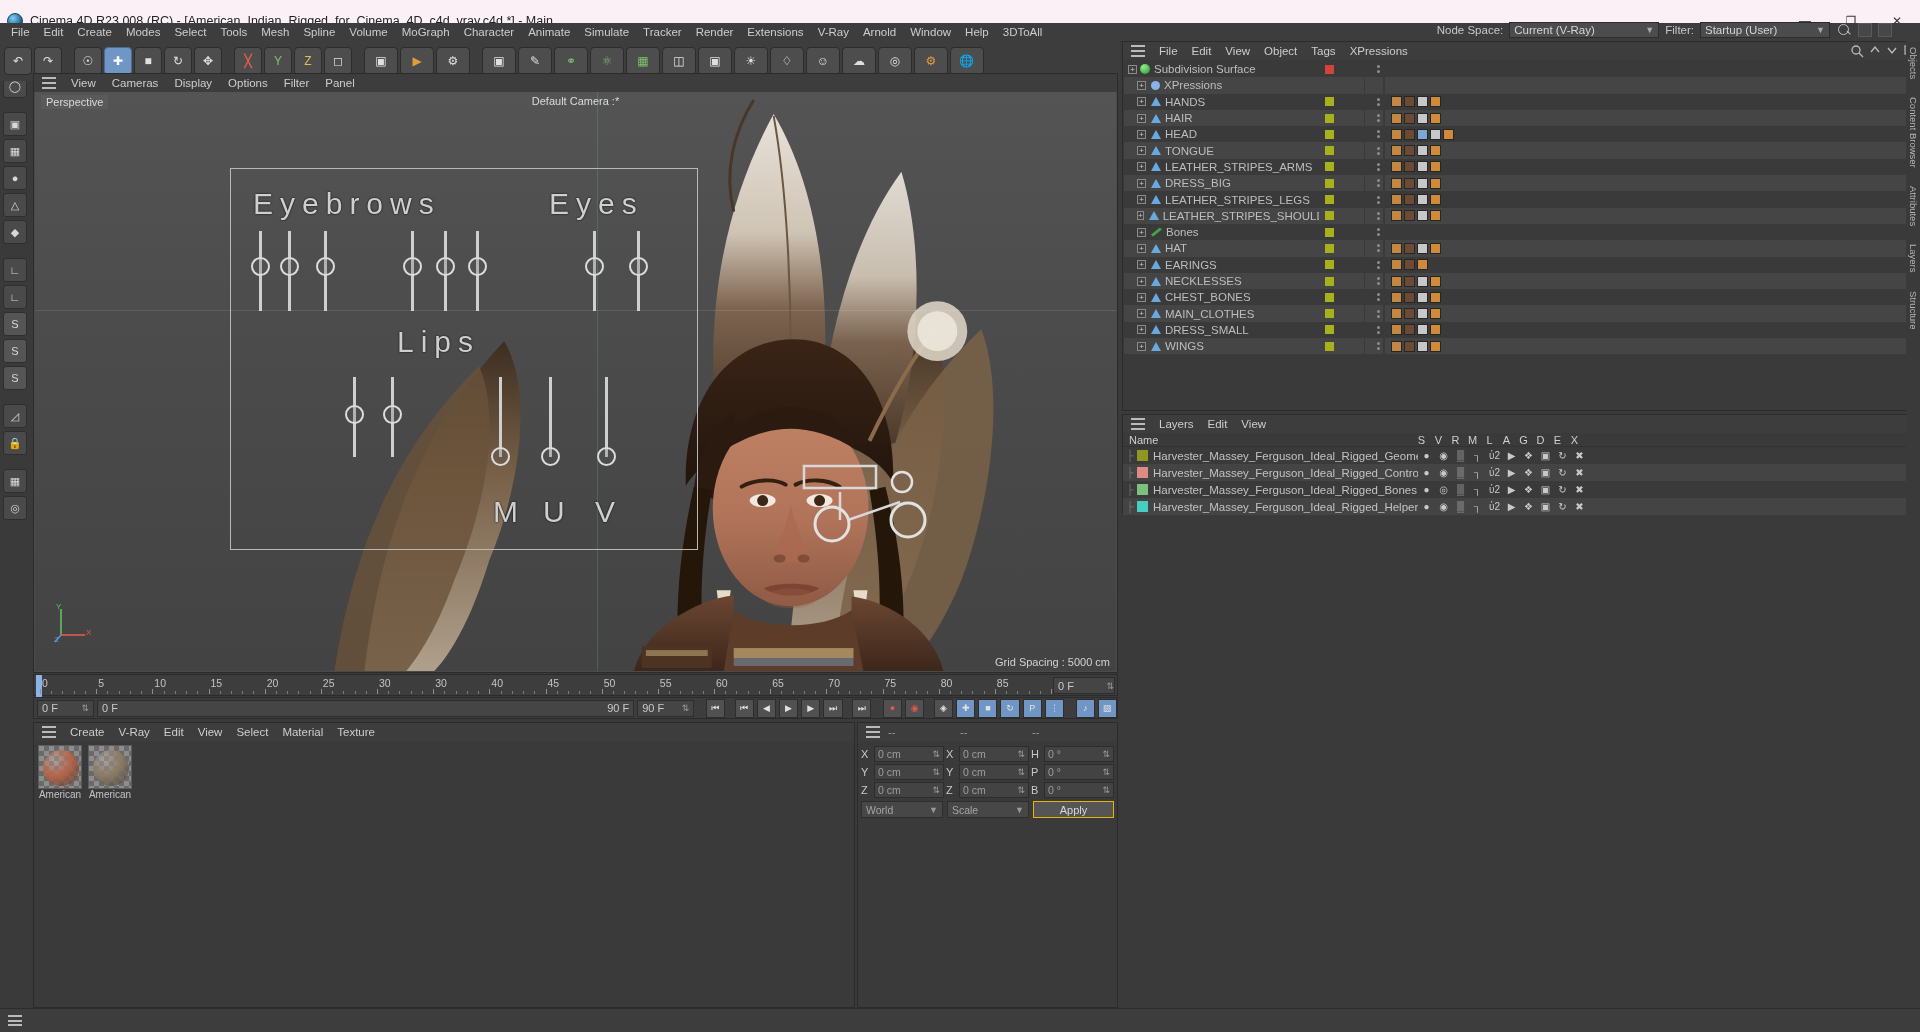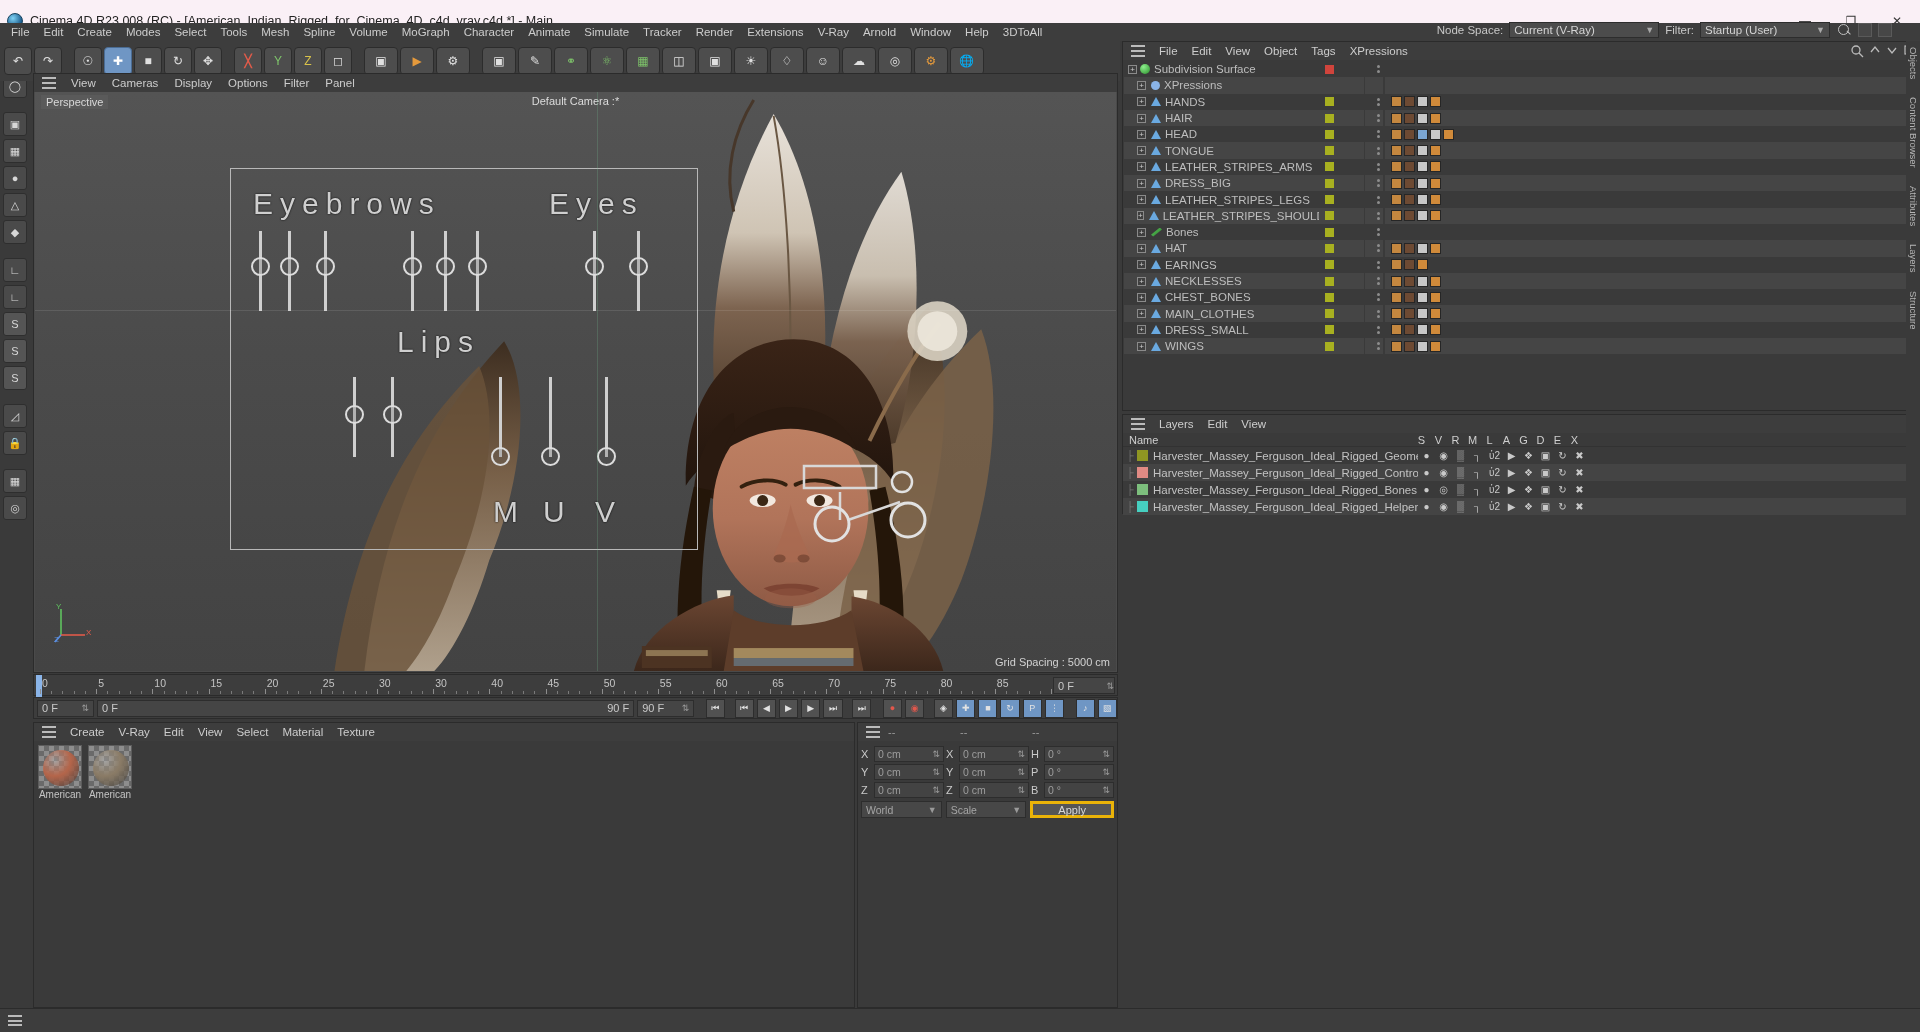--- a/index.html
+++ b/index.html
@@ -202,21 +202,21 @@
   #co-menu .hmb i{display:block;height:2px;background:#bbb;}
   #co-menu .dd{ width:72px; }
   #co-grid{ position:absolute; left:3px; top:22px; right:3px; }
   .co-row{ display:flex; align-items:center; height:17px; margin-bottom:1px; gap:2px;}
   .co-lab{ width:11px; font-size:11px; color:#c9c9c9; text-align:left;}
   .co-in{ flex:1; height:16px; background:#434343; border:1px solid #2d2d2d; font-size:10.5px;
      color:#9d9d9d; display:flex; align-items:center; padding:0 3px; justify-content:space-between;gap:8px;}
   .co-bottom{ display:flex; gap:4px; margin-top:3px; }
   .co-sel{ flex:1; height:17px; background:#474747; border:1px solid #2d2d2d; font-size:10.5px;
      color:#a5a5a5; display:flex; align-items:center; padding:0 4px; justify-content:space-between;}
-  .co-apply{ flex:1.1; height:17px; background:#555; border:3px solid #eab308; font-size:11px;
+  .co-apply{ flex:1.1; height:17px; background:#555; border:1px solid #eab308; font-size:11px;
      color:#d8d8d8; display:flex; align-items:center; justify-content:center;}
 
   
   #status{ position:absolute; left:0; bottom:0; width:1920px; height:24px; background:#3d3d3d;
      display:flex; align-items:center; border-top:1px solid #2b2b2b;}
   #status .hmb{width:14px;height:11px;display:flex;flex-direction:column;justify-content:space-between;margin:0 10px 0 8px;}
   #status .hmb i{display:block;height:2px;background:#bbb;}
   #status .txt{ font-size:11.5px; color:#c5c5c5; }
   .cv{font-size:9px;color:#9a9a9a;}
 </style>

